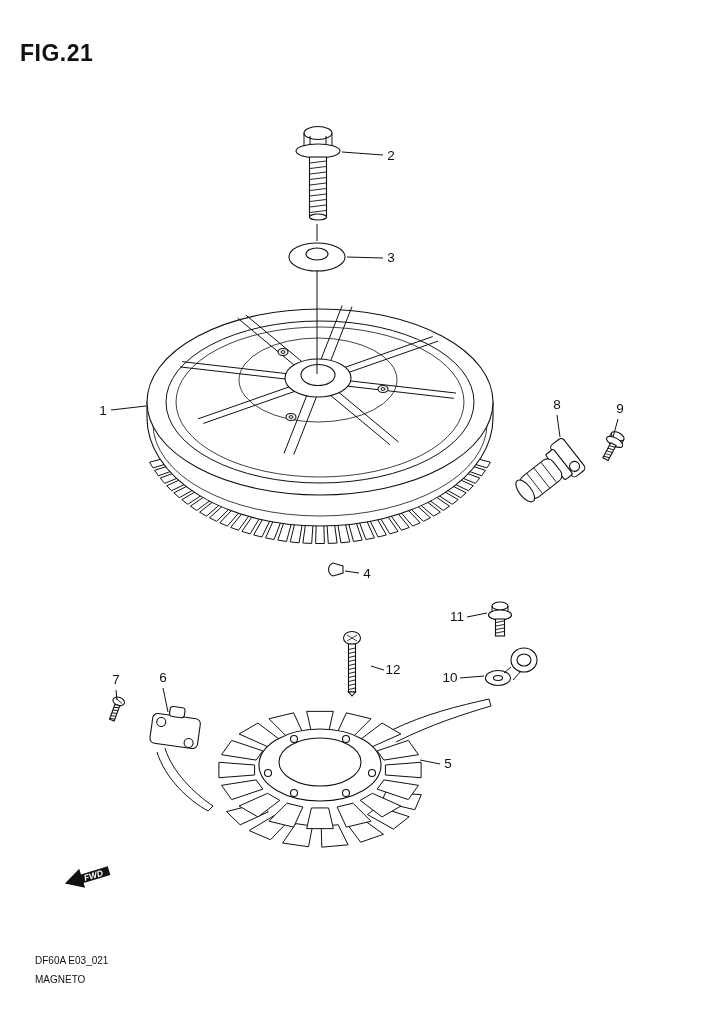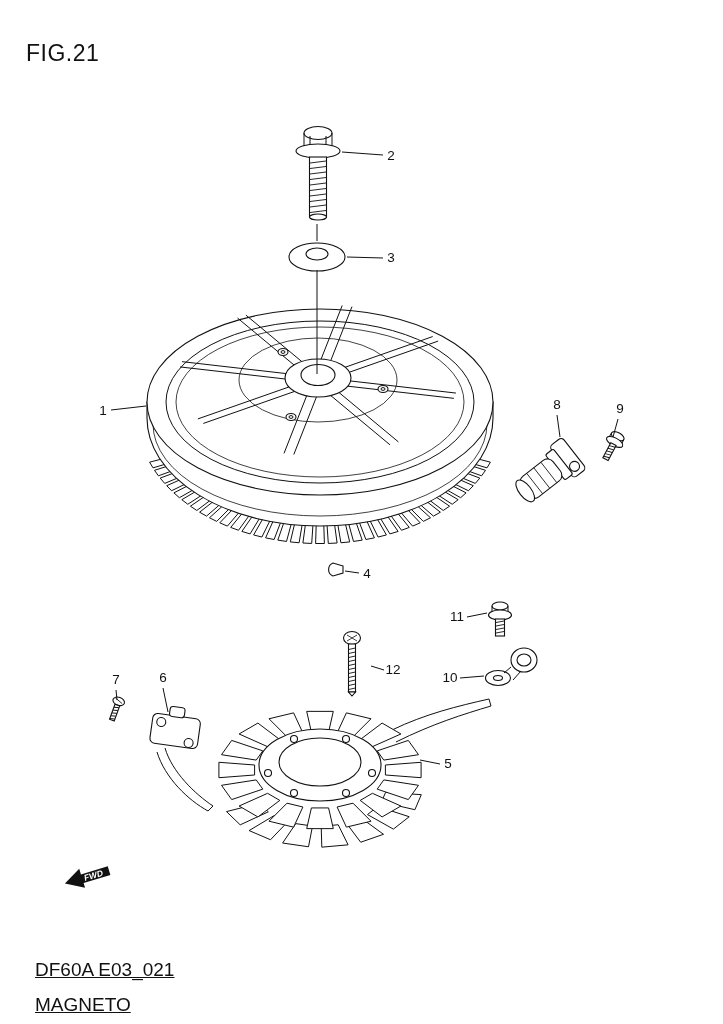--- a/index.html
+++ b/index.html
@@ -1,19 +1,19 @@
 <!DOCTYPE html>
 <html><head>
 <meta charset="utf-8">
 <style>
   html,body{margin:0;padding:0;background:#fff;}
   .page{position:relative;width:723px;height:1024px;background:#ffffff;overflow:hidden;
         font-family:"Liberation Sans", sans-serif;color:#111;}
-  .fig-title{position:absolute;left:26px;top:40px;font-size:23px;font-weight:normal;letter-spacing:.5px;}
-  .footer{position:absolute;left:35px;top:952px;font-size:19px;line-height:1.85;text-decoration:underline;}
+  .fig-title{position:absolute;left:20px;top:40px;font-size:23px;font-weight:bold;letter-spacing:.5px;}
+  .footer{position:absolute;left:35px;top:952px;font-size:10px;line-height:1.85;}
   svg.diagram{position:absolute;left:0;top:0;}
   .part{fill:#fff;stroke:#111;stroke-width:1.1;}
   .ln{fill:none;stroke:#111;stroke-width:1;}
   .thin{stroke-width:.8;}
   .leader{fill:none;stroke:#111;stroke-width:1;}
   text.callout{font-family:"Liberation Sans",sans-serif;font-size:13.5px;fill:#111;}
   #teeth polygon,#coils-top polygon,#coils-bot polygon{fill:#fff;stroke:#111;stroke-width:1;}
   #spokes line{stroke:#111;stroke-width:1;}
   #thr2 line,#thr11 line,#thr12 line,#thr9 line,#thr7 line{stroke:#111;stroke-width:.9;}
   .fwd-text{font-family:"Liberation Sans",sans-serif;font-size:8.5px;font-style:italic;font-weight:bold;fill:#fff;}

